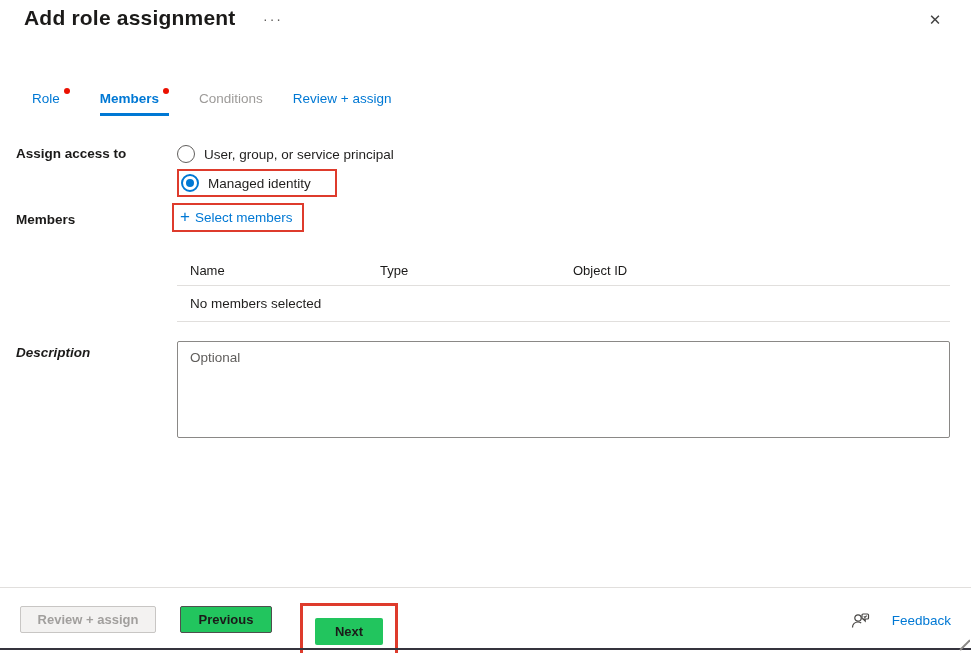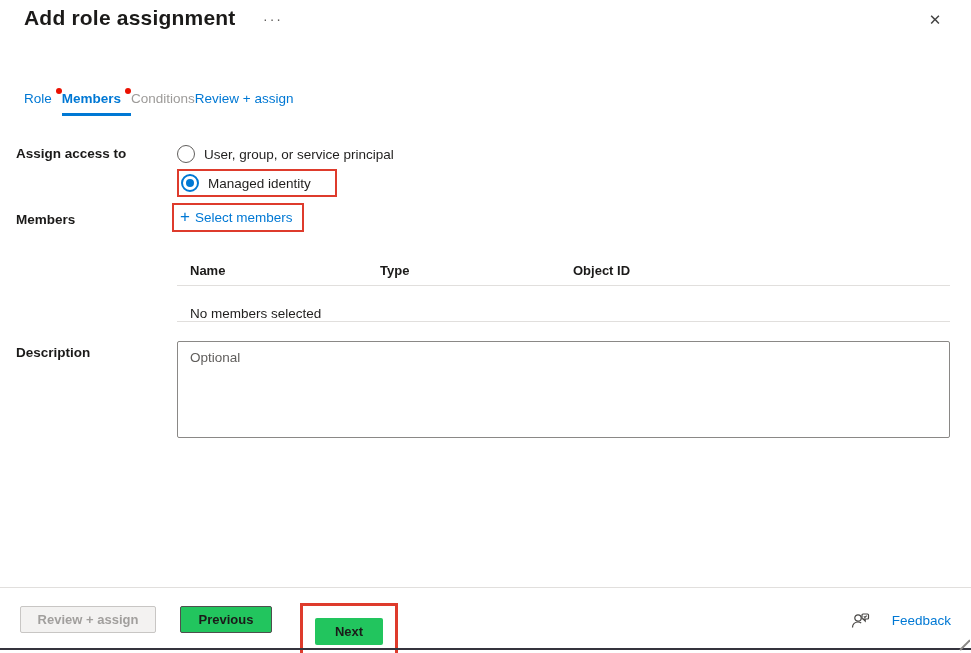--- a/index.html
+++ b/index.html
@@ -29,22 +29,22 @@
   }
   .close-btn {
     position: absolute; left: 924px; top: 9px;
     width: 22px; height: 22px; text-align: center;
     color: #424242; font-size: 15px; line-height: 22px;
     cursor: pointer;
   }
 
   
   .tabs {
-    position: absolute; left: 24px; top: 91px;
-    display: flex; align-items: flex-start;
+    position: absolute; left: 32px; top: 91px;
+    display: flex; gap: 30px; align-items: flex-start;
   }
   .tab {
     font-size: 13.5px; color: #0078d4; cursor: pointer;
     padding-bottom: 7px; white-space: nowrap; position: relative;
   }
   .tab.active { font-weight: 700; border-bottom: 3px solid #0078d4; }
   .tab.disabled { color: #9d9b99; }
   .alert-dot {
     display: inline-block; width: 6px; height: 6px; border-radius: 50%;
     background: #eb1000; margin-left: 4px; vertical-align: top;
@@ -93,24 +93,24 @@
 
   
   .members-table {
     position: absolute; left: 177px; top: 255px; width: 773px;
     font-size: 13px;
   }
   .members-table .thead {
     display: grid; grid-template-columns: 203px 193px 1fr;
     border-bottom: 1px solid #e1dfdd; height: 31px; align-items: center;
   }
-  .members-table .th { font-weight: 700; color: #1b1a19; }
+  .members-table .th { font-weight: 400; color: #1b1a19; }
   .members-table .th:first-child { padding-left: 13px; }
   .members-table .empty-row {
-    height: 36px; display: flex; align-items: flex-end; padding-left: 13px;
+    height: 36px; display: flex; align-items: center; padding-left: 13px;
     border-bottom: 1px solid #e1dfdd; color: #201f1e; font-size: 13.5px;
   }
 
   
   .description-area {
     position: absolute; left: 177px; top: 341px; width: 773px; height: 97px;
     border: 1px solid #8a8886; border-radius: 2px; resize: none;
     font-family: "Liberation Sans", "DejaVu Sans", sans-serif;
     font-size: 13.5px; padding: 8px 12px; color: #201f1e; outline: none;
   }
@@ -208,21 +208,21 @@
     <div class="thead">
       <div class="th">Name</div>
       <div class="th">Type</div>
       <div class="th">Object ID</div>
     </div>
     <div class="empty-row">
       <span>No members selected</span>
     </div>
   </div>
 
-  <div class="field-label" style="top:345px;">Description</div>
+  <div class="field-label" style="top:345px;font-style:italic;">Description</div>
   <textarea class="description-area" placeholder="Optional" style=""></textarea>
 
   <div class="footer-divider"></div>
 
   <button class="btn btn-review" disabled="">Review + assign</button>
   <button class="btn btn-previous">Previous</button>
   <div class="next-highlight">
     <button class="btn btn-next">Next</button>
   </div>
 

